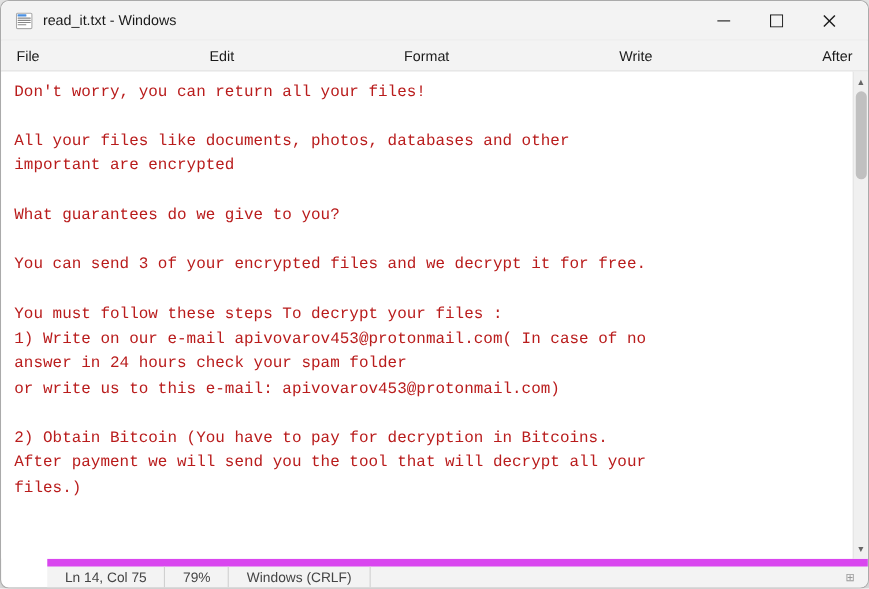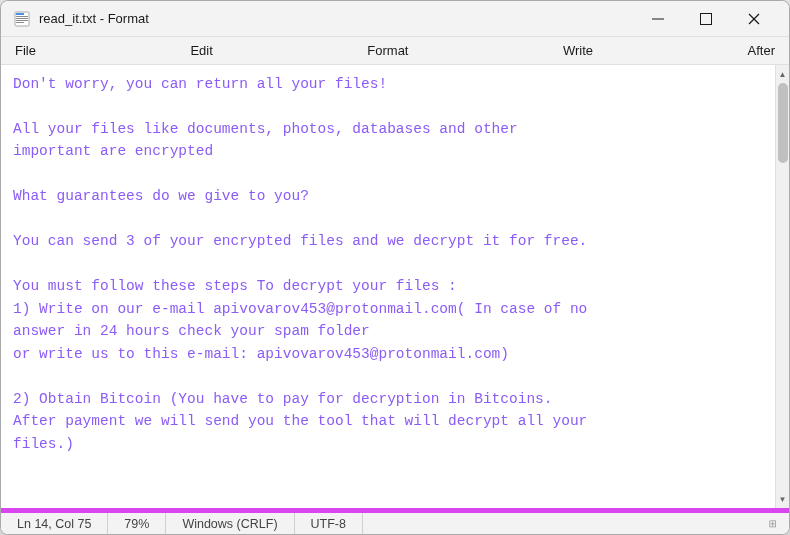--- a/index.html
+++ b/index.html
@@ -96,21 +96,21 @@
       overflow: hidden;
       position: relative;
     }
     .text-area {
       flex: 1;
       padding: 8px 12px;
       overflow-y: auto;
       font-family: 'Courier New', Courier, monospace;
       font-size: 14.5px;
       line-height: 1.55;
-      color: #8b5cf6;
+      color: #b91c1c;
       background: #fff;
       white-space: pre-wrap;
       word-break: break-word;
       position: relative;
       z-index: 1;
     }
     .watermark {
       position: absolute;
       top: 50%;
       left: 50%;
@@ -146,28 +146,29 @@
       display: flex;
       align-items: center;
       justify-content: center;
       font-size: 8px;
       color: #666;
       cursor: pointer;
     }
     .status-bar {
       height: 26px;
       background: #f3f3f3;
-      border-top: 5px solid #d946ef;
+      border-top: 7px solid #d946ef;
       display: flex;
       align-items: center;
       padding: 0 12px;
       gap: 0;
       font-size: 12.5px;
       color: #444;
       font-family: 'Segoe UI', sans-serif;
+      margin-left: 42px;
     }
     .status-item {
       padding: 0 16px;
       border-right: 1px solid #d0d0d0;
       height: 100%;
       display: flex;
       align-items: center;
       white-space: nowrap;
     }
     .status-item:first-child { padding-left: 4px; }
@@ -187,21 +188,21 @@
     <div class="title-bar-icon">
       <svg viewBox="0 0 16 16" fill="none" xmlns="http://www.w3.org/2000/svg">
         <rect x="1" y="1" width="14" height="14" rx="1" fill="#fff" stroke="#aaa"></rect>
         <rect x="2" y="2" width="8" height="2" rx="0.5" fill="#4a90e2"></rect>
         <rect x="2" y="5" width="12" height="1" rx="0.5" fill="#888"></rect>
         <rect x="2" y="7" width="12" height="1" rx="0.5" fill="#888"></rect>
         <rect x="2" y="9" width="12" height="1" rx="0.5" fill="#888"></rect>
         <rect x="2" y="11" width="8" height="1" rx="0.5" fill="#888"></rect>
       </svg>
     </div>
-    <span class="title-bar-text">read_it.txt - Format</span>
+    <span class="title-bar-text">read_it.txt - Windows</span>
     <div class="title-bar-controls">
       <button class="tb-btn">
         <svg viewBox="0 0 12 12" fill="none">
             <rect y="5.5" width="12" height="1" fill="#1a1a1a"></rect>
           </svg>
       </button>
       <button class="tb-btn">
         <svg viewBox="0 0 12 12" fill="none">
             <rect x="0.5" y="0.5" width="11" height="11" stroke="#1a1a1a" stroke-width="1" fill="none"></rect>
           </svg>
@@ -256,17 +257,16 @@
       <div class="scrollbar-thumb"></div>
       <div style="flex:1"></div>
       <div class="scrollbar-arrow">▼</div>
     </div>
   </div>
 
   <div class="status-bar">
     <div class="status-item">Ln 14, Col 75</div>
     <div class="status-item">79%</div>
     <div class="status-item">Windows (CRLF)</div>
-    <div class="status-item">UTF-8</div>
     <div class="resize-icon">⊞</div>
   </div>
 
 </div>
 
 </body></html>

